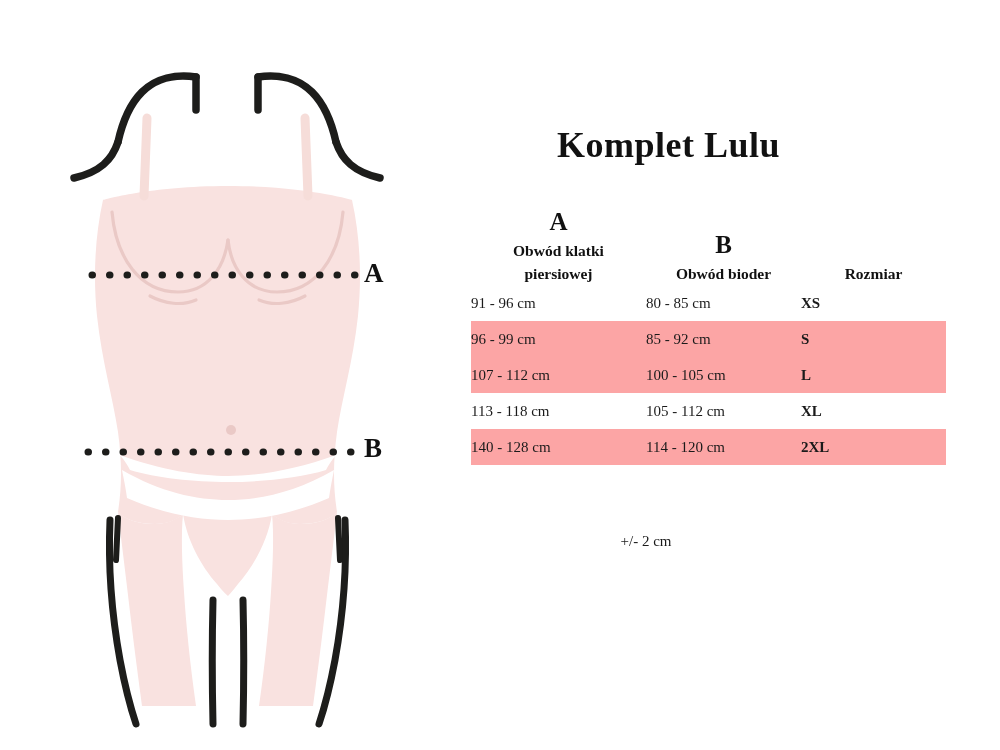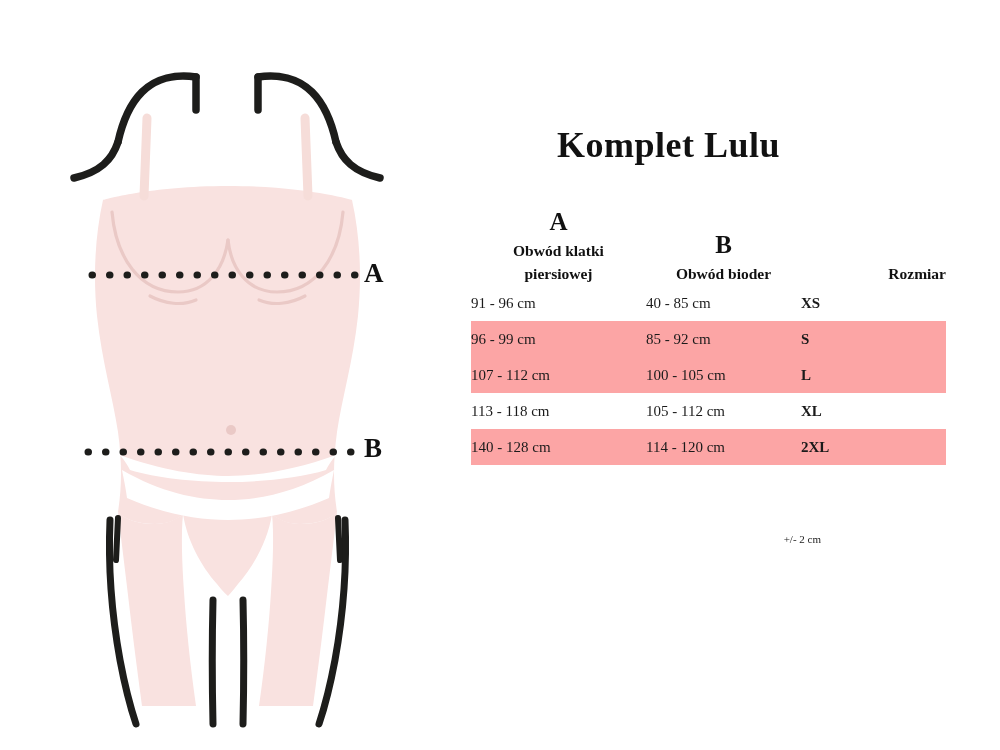--- a/index.html
+++ b/index.html
@@ -97,21 +97,21 @@
     line-height: 23px;
     color: #111111;
     padding: 0 14px;
   }
   th.hcol3 {
     text-align: left;
     padding-left: 24px;
   }
   th.hcol3 .hdr-sub {
     padding: 0;
-    text-align: right;
+    text-align: center;
   }
 
   tbody tr {
     height: 36px;
   }
   tbody tr.alt {
     background: #fca5a5;
   }
   tbody td {
     border-top: 1px solid #e4e4e4;
@@ -130,23 +130,23 @@
   }
   tbody tr:last-child td {
     border-bottom: 1px solid #e4e4e4;
   }
 
   #table-note {
     position: absolute;
     left: 19px;
     top: 533px;
     width: 350px;
-    text-align: right;
-    font-family: "Liberation Serif", serif;
-    font-size: 11px;
+    text-align: center;
+    font-family: "Liberation Serif", serif;
+    font-size: 15px;
     color: #1a1a1a;
   }
 </style>
 </head>
 <body>
 
 <div id="illustration">
   <svg width="470" height="750" viewBox="0 0 470 750">
 
     <g>
@@ -252,21 +252,21 @@
           <span class="hdr-sub">Obwód bioder</span>
         </th>
         <th class="hcol3">
           <span class="hdr-sub">Rozmiar</span>
         </th>
       </tr>
     </thead>
     <tbody>
       <tr>
         <td class="col1">91 - 96 cm</td>
-        <td class="col2">40 - 85 cm</td>
+        <td class="col2">80 - 85 cm</td>
         <td class="col3">XS</td>
       </tr>
       <tr class="alt">
         <td class="col1">96 - 99 cm</td>
         <td class="col2">85 - 92 cm</td>
         <td class="col3">S</td>
       </tr>
       <tr class="alt">
         <td class="col1">107 - 112 cm</td>
         <td class="col2">100 - 105 cm</td>

